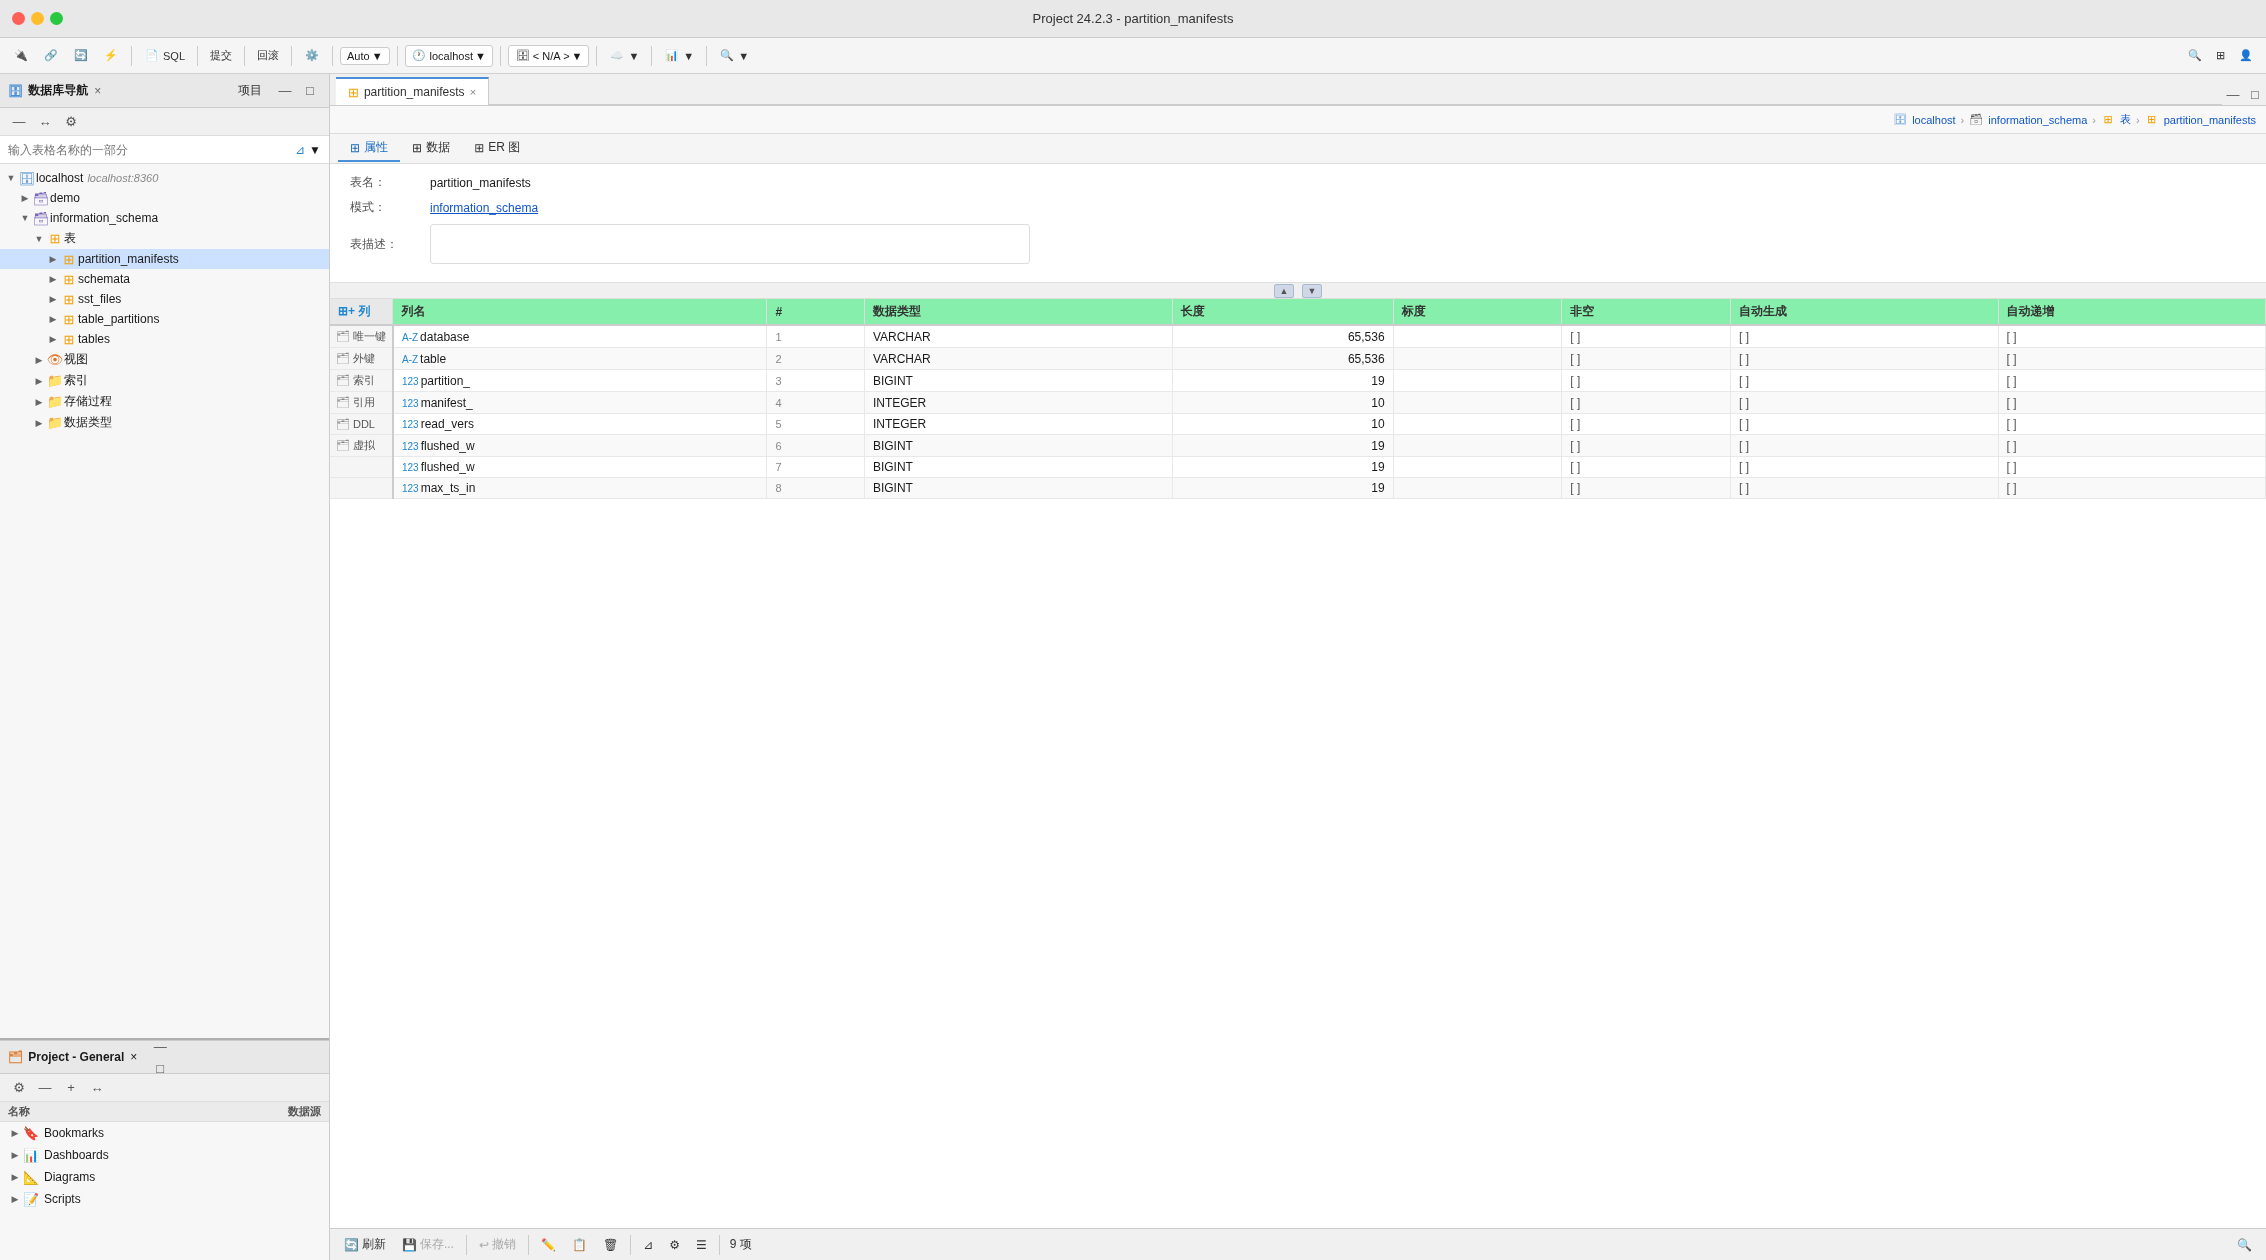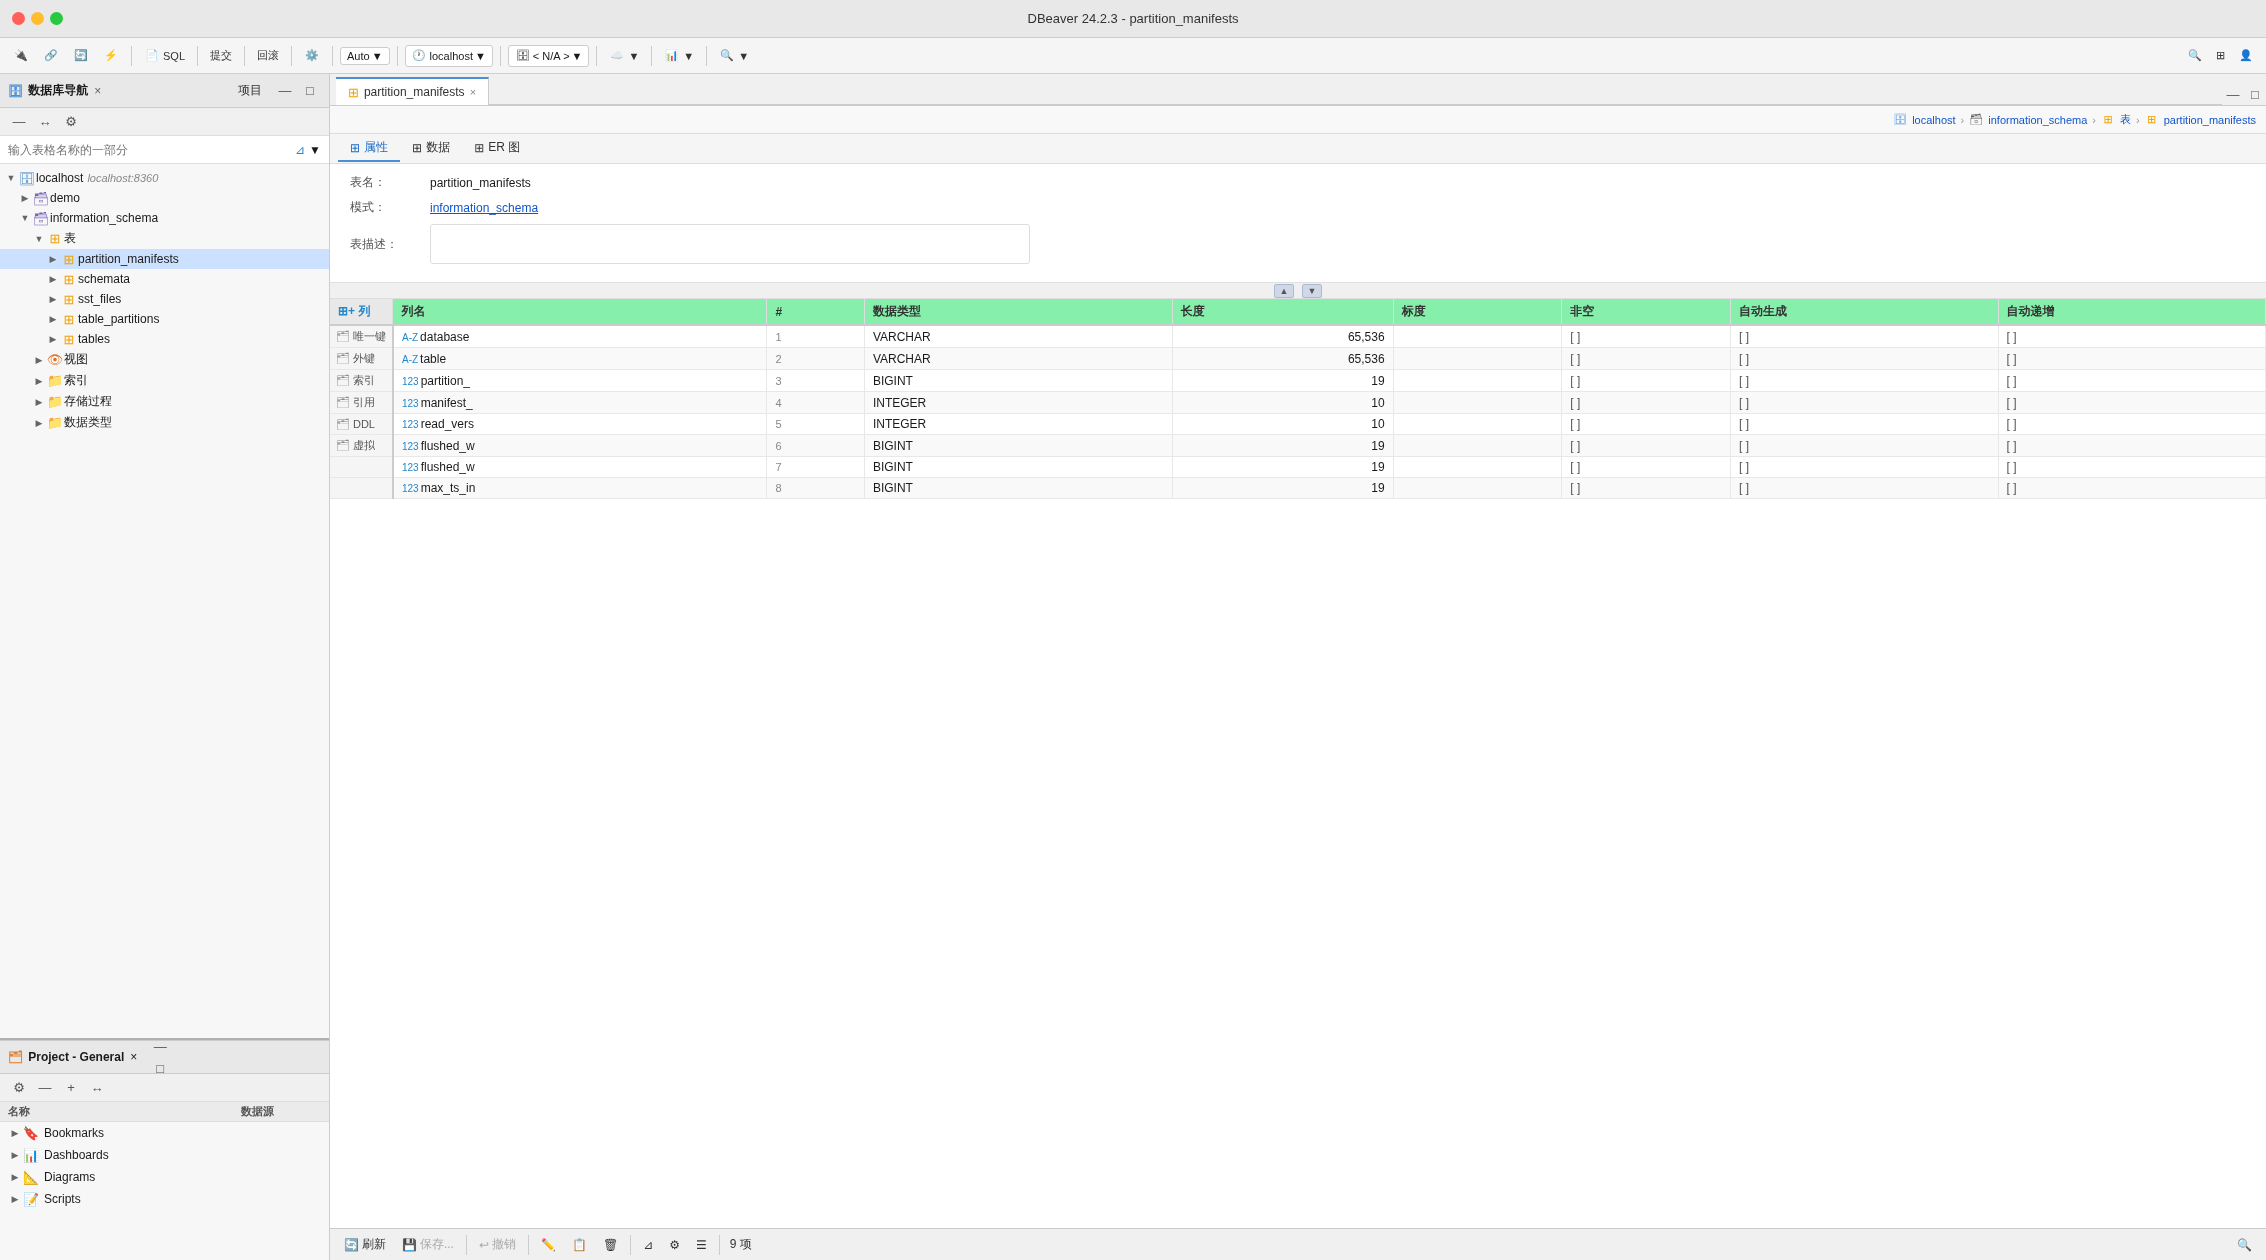--- a/index.html
+++ b/index.html
@@ -54,21 +54,21 @@
     .icon-folder { color: #e08030; }
     .icon-schema { color: #7766bb; }
 
     
     #project-panel { height: 220px; display: flex; flex-direction: column; }
     #project-header { height: 34px; background: #e8e8e8; border-bottom: 1px solid #ccc; border-top: 1px solid #ccc; display: flex; align-items: center; padding: 0 8px; gap: 6px; }
     #project-header .panel-title { font-size: 12px; font-weight: 600; display: flex; align-items: center; gap: 5px; }
     #project-toolbar { height: 28px; background: #f0f0f0; border-bottom: 1px solid #ddd; display: flex; align-items: center; padding: 0 8px; gap: 4px; }
     #project-cols { display: flex; padding: 2px 8px; background: #ebebeb; border-bottom: 1px solid #ddd; font-size: 11px; color: #555; font-weight: 600; }
     #project-cols .col-name { flex: 1; }
-    #project-cols .col-ds { width: 80px; }
+    #project-cols .col-ds { width: 80px; text-align: right; }
     #project-list { flex: 1; overflow-y: auto; }
     .project-item { display: flex; align-items: center; padding: 3px 8px; cursor: pointer; }
     .project-item-icon { width: 18px; height: 16px; display: inline-flex; align-items: center; justify-content: center; font-size: 13px; }
     .project-item-label { font-size: 12px; flex: 1; margin-left: 4px; }
     .project-item-arrow { width: 14px; display: inline-flex; align-items: center; justify-content: center; font-size: 9px; color: #666; }
 
     
     #right-panel { flex: 1; display: flex; flex-direction: column; background: white; min-width: 0; }
 
     
@@ -136,21 +136,21 @@
   </style>
 </head>
 <body>
 
 <div id="titlebar">
   <div class="traffic-lights">
     <div class="traffic-light tl-red"></div>
     <div class="traffic-light tl-yellow"></div>
     <div class="traffic-light tl-green"></div>
   </div>
-  <span class="title">DBeaver 24.2.3 - partition_manifests</span>
+  <span class="title">Project 24.2.3 - partition_manifests</span>
 </div>
 
 <div id="toolbar">
   <button class="toolbar-btn">
     <span class="icon-sq">🔌</span>
   </button>
   <button class="toolbar-btn">
     <span class="icon-sq">🔗</span>
   </button>
   <button class="toolbar-btn">

